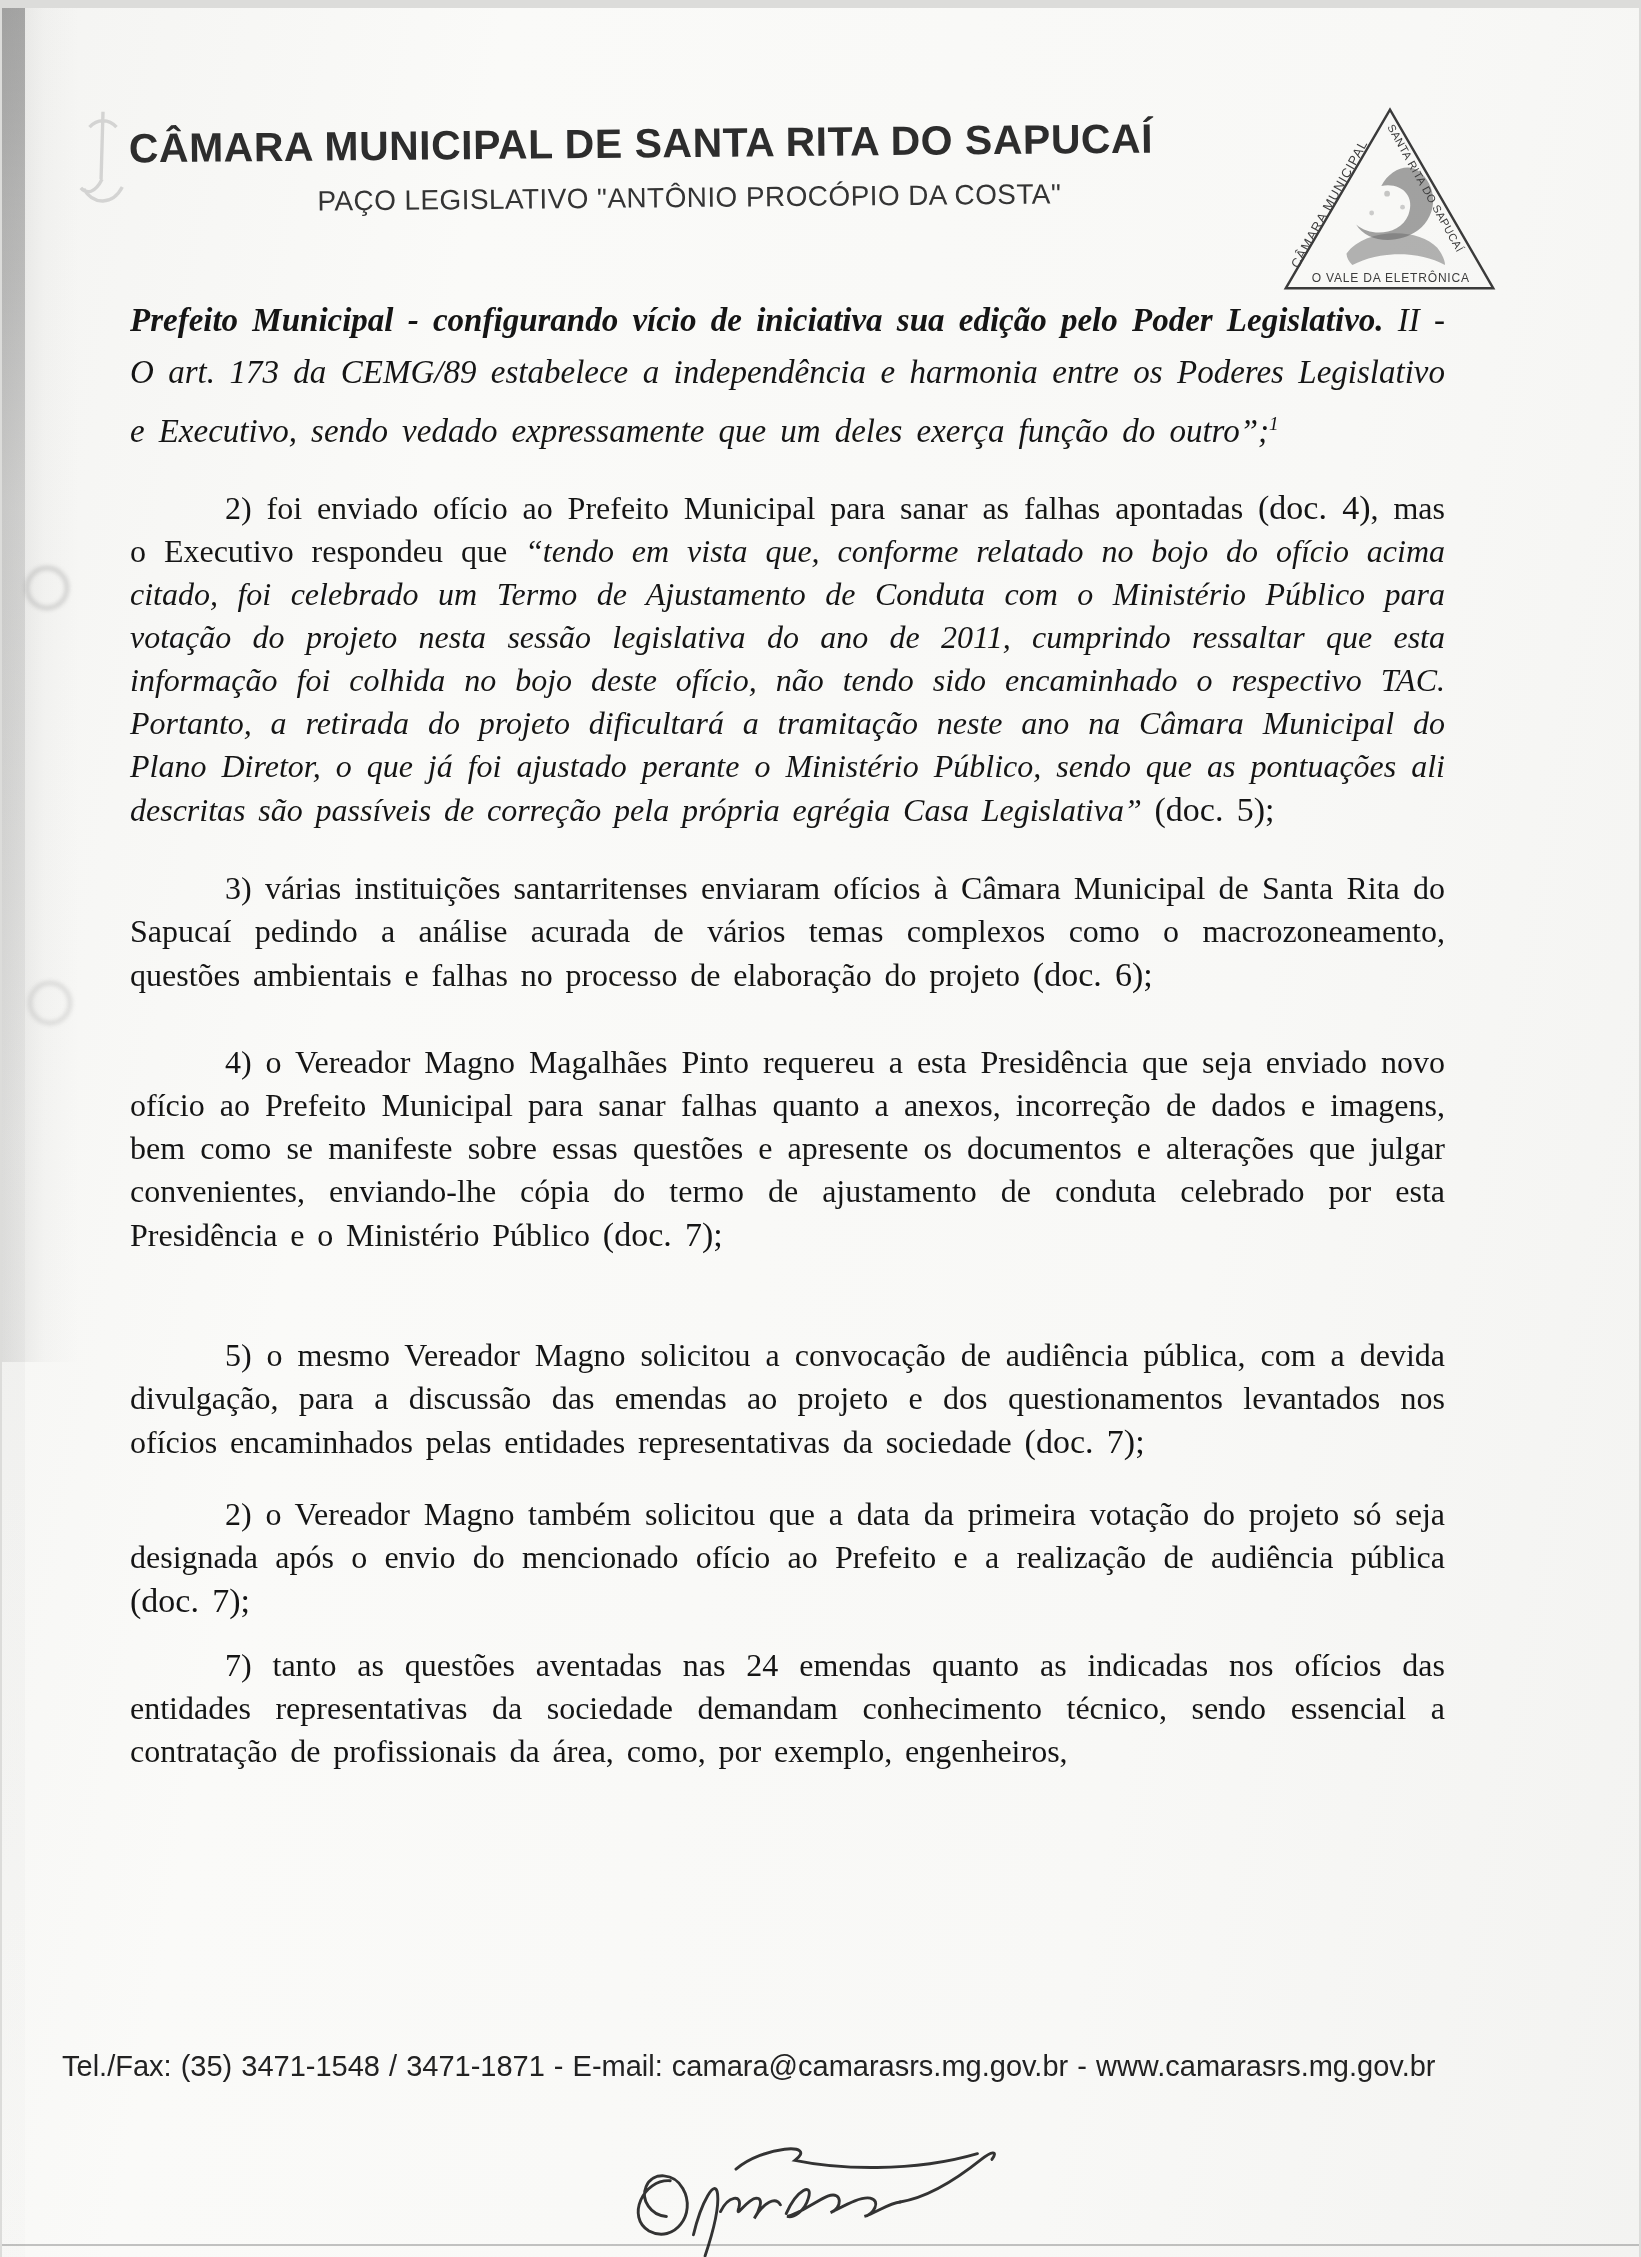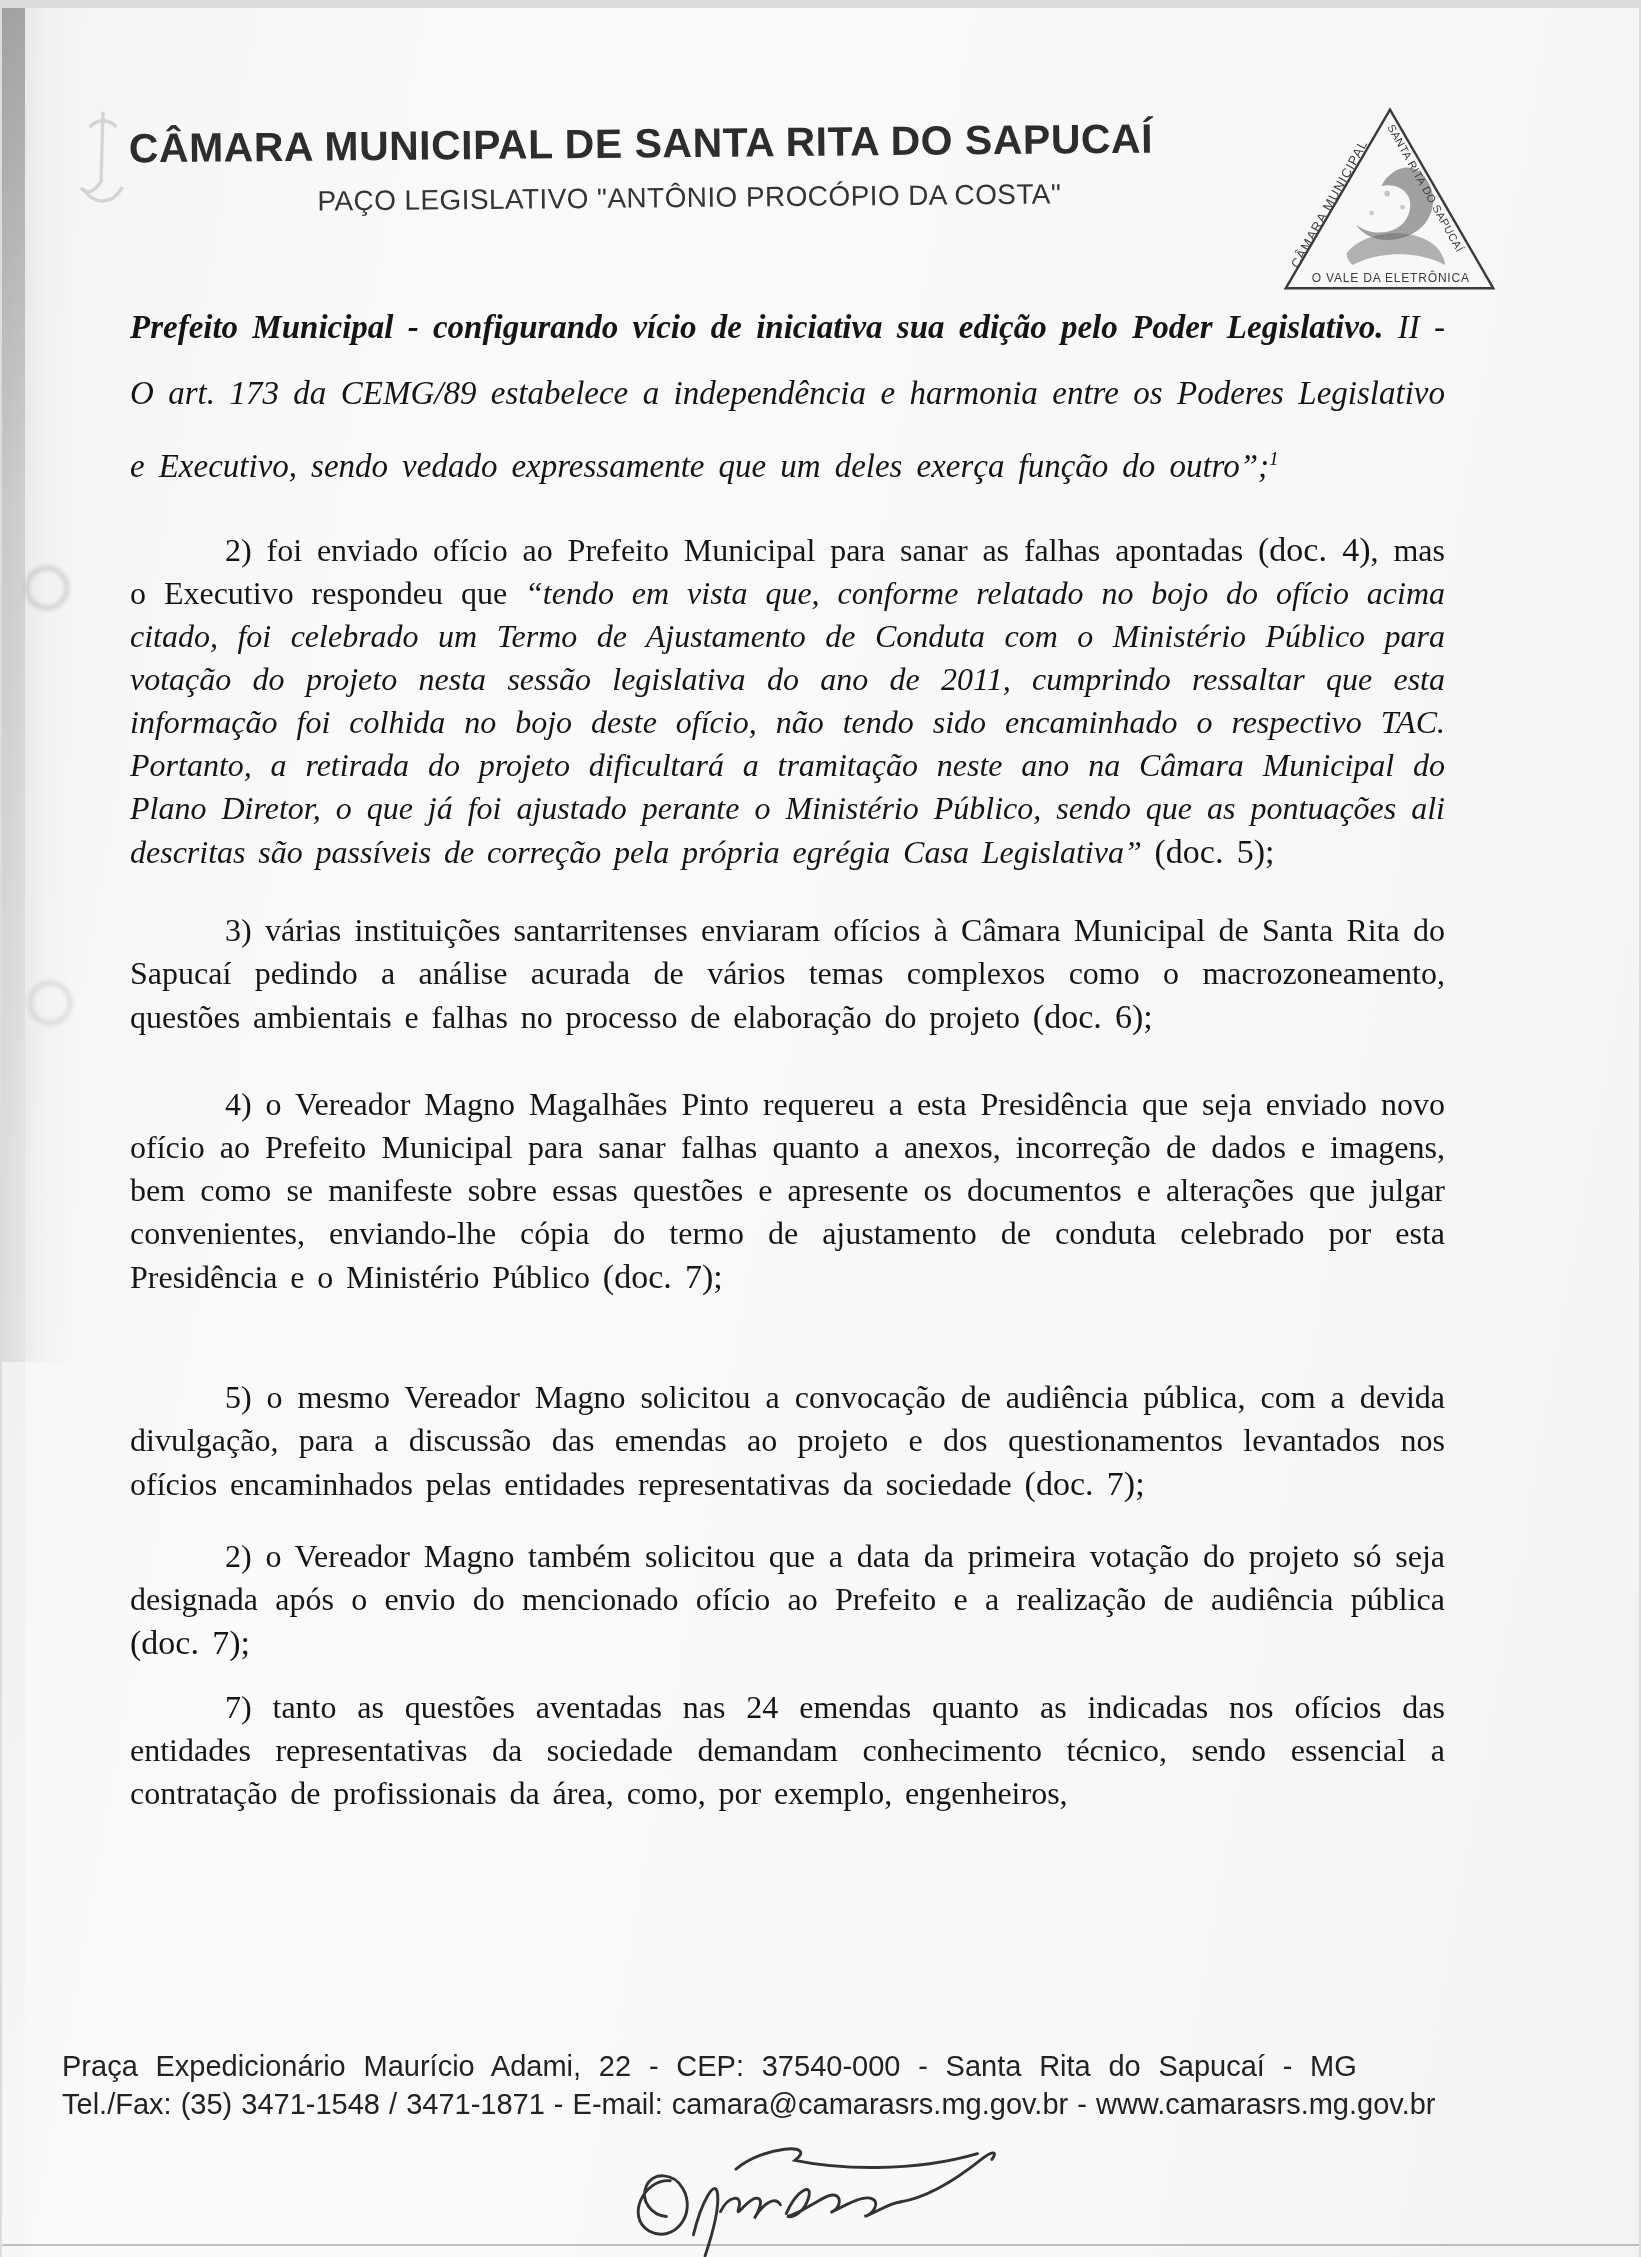--- a/index.html
+++ b/index.html
@@ -54,21 +54,21 @@
   .doc-body {
     position: absolute; left: 128px; top: 286px; width: 1315px;
     font-size: 32px; line-height: 43px; word-spacing: 4.8px; color: #151515;
   }
   .para { margin: 0 0 35px 0; text-align: justify; }
   .para.indent { text-indent: 95px; }
   .seg-italic { font-style: italic; }
   .seg-bold-italic { font-style: italic; font-weight: 700; }
   .seg-small { font-size: 34px; }
   .seg-sup { vertical-align: super; font-size: 19.3px; font-style: italic; }
-  [data-name="quote-paragraph"] { font-size: 33px; line-height: 66px; word-spacing: 5.8px; margin-bottom: 29px; }
+  [data-name="quote-paragraph"] { font-size: 33px; line-height: 52px; word-spacing: 5.8px; margin-bottom: 29px; }
   [data-name="item-2"] { margin-bottom: 35px; }
   [data-name="item-3"] { margin-bottom: 44px; }
   [data-name="item-4"] { margin-bottom: 77px; }
   [data-name="item-5"] { margin-bottom: 29px; }
   [data-name="item-6"] { margin-bottom: 21px; }
   [data-name="item-7"] { margin-bottom: 0; }
 
   
   .footnote {
     position: absolute; left: 130px; top: 1933px; width: 1205px;
@@ -136,21 +136,20 @@
       <p class="para indent" data-name="item-2"><span data-name="text-segment">2) foi enviado ofício ao Prefeito Municipal para sanar as falhas apontadas </span><span class="seg-small" data-name="text-segment">(doc. 4)</span><span data-name="text-segment">, mas o Executivo respondeu que </span><span class="seg-italic" data-name="text-segment">“tendo em vista que, conforme relatado no bojo do ofício acima citado, foi celebrado um Termo de Ajustamento de Conduta com o Ministério Público para votação do projeto nesta sessão legislativa do ano de 2011, cumprindo ressaltar que esta informação foi colhida no bojo deste ofício, não tendo sido encaminhado o respectivo TAC. Portanto, a retirada do projeto dificultará a tramitação neste ano na Câmara Municipal do Plano Diretor, o que já foi ajustado perante o Ministério Público, sendo que as pontuações ali descritas são passíveis de correção pela própria egrégia Casa Legislativa” </span><span class="seg-small" data-name="text-segment">(doc. 5);</span></p>
       <p class="para indent" data-name="item-3"><span data-name="text-segment">3) várias instituições santarritenses enviaram ofícios à Câmara Municipal de Santa Rita do Sapucaí pedindo a análise acurada de vários temas complexos como o macrozoneamento, questões ambientais e falhas no processo de elaboração do projeto </span><span class="seg-small" data-name="text-segment">(doc. 6);</span></p>
       <p class="para indent" data-name="item-4"><span data-name="text-segment">4) o Vereador Magno Magalhães Pinto requereu a esta Presidência que seja enviado novo ofício ao Prefeito Municipal para sanar falhas quanto a anexos, incorreção de dados e imagens, bem como se manifeste sobre essas questões e apresente os documentos e alterações que julgar convenientes, enviando-lhe cópia do termo de ajustamento de conduta celebrado por esta Presidência e o Ministério Público </span><span class="seg-small" data-name="text-segment">(doc. 7);</span></p>
       <p class="para indent" data-name="item-5"><span data-name="text-segment">5) o mesmo Vereador Magno solicitou a convocação de audiência pública, com a devida divulgação, para a discussão das emendas ao projeto e dos questionamentos levantados nos ofícios encaminhados pelas entidades representativas da sociedade </span><span class="seg-small" data-name="text-segment">(doc. 7);</span></p>
       <p class="para indent" data-name="item-6"><span data-name="text-segment">2) o Vereador Magno também solicitou que a data da primeira votação do projeto só seja designada após o envio do mencionado ofício ao Prefeito e a realização de audiência pública </span><span class="seg-small" data-name="text-segment">(doc. 7);</span></p>
       <p class="para indent" data-name="item-7"><span data-name="text-segment">7) tanto as questões aventadas nas 24 emendas quanto as indicadas nos ofícios das entidades representativas da sociedade demandam conhecimento técnico, sendo essencial a contratação de profissionais da área, como, por exemplo, engenheiros,</span></p>
     </div>
 
 
   <div class="footer" data-name="letterhead-footer">
-    <div class="footer-line1" data-name="footer-address">Praça Expedicionário Maurício Adami, 22 - CEP: 37540-000 - Santa Rita do Sapucaí - MG</div>
     <div class="footer-line2" data-name="footer-contact">Tel./Fax: (35) 3471-1548 / 3471-1871 - E-mail: camara@camarasrs.mg.gov.br - www.camarasrs.mg.gov.br</div>
   </div>
 
   <svg class="signature" width="425" height="121" viewBox="0 0 440 125" data-name="handwritten-signature">
     <g fill="none" stroke="#1e1e1e" stroke-width="3" stroke-linecap="round">
       <path d="M 80 42 C 52 40 34 80 58 94 C 84 108 108 76 93 50 C 84 34 62 32 55 48 C 49 62 60 78 76 79"></path>
       <path d="M 104 98 C 112 64 127 38 129 56 C 131 74 122 102 116 120"></path>
       <path d="M 132 74 C 140 58 155 55 151 70 C 147 83 159 61 169 60 C 178 60 171 75 167 81 C 177 64 189 58 194 67"></path>
       <path d="M 200 76 C 212 50 228 44 223 60 C 219 74 207 81 201 79 C 213 77 231 63 243 58 C 259 52 258 71 246 75 C 260 68 277 58 287 60 C 299 63 290 77 281 79 C 293 75 307 65 318 64"></path>
       <path d="M 318 64 C 344 60 372 44 402 20 C 412 12 420 10 413 20"></path>

